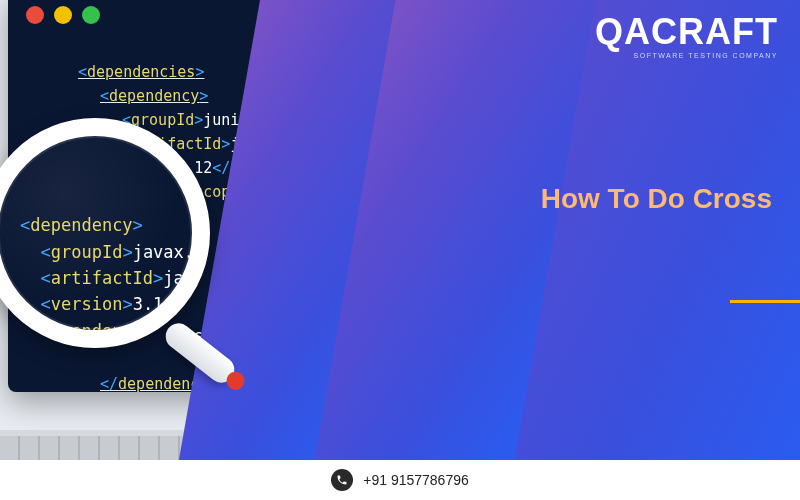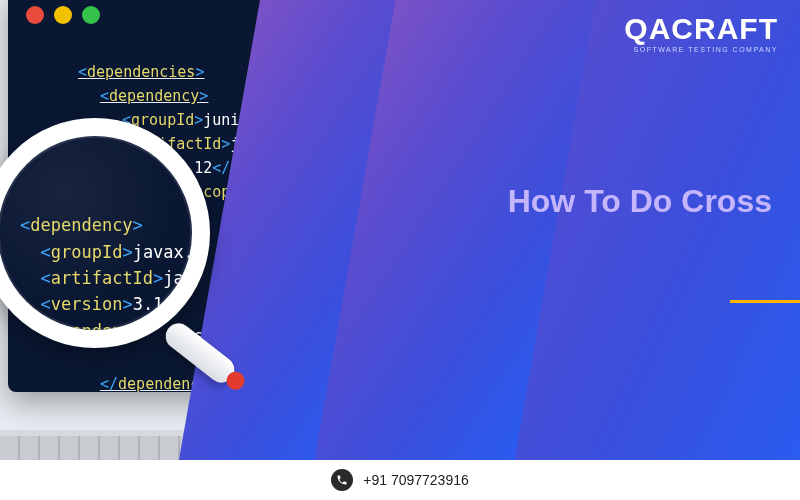--- a/index.html
+++ b/index.html
@@ -13,28 +13,28 @@
     }
     .right-panel::before{ 
       content:""; position:absolute; left:-80px; top:0; width:160px; height:460px;
       background:inherit;
       transform: skewX(-10deg);
       transform-origin: top;
     }
 
     
     .logo{ position:absolute; right:22px; top:14px; color:#fff; text-align:right; z-index:20; }
-    .logo-main{ font-size:30px; font-weight:800; letter-spacing:1px; line-height:1;text-align:right; }
+    .logo-main{ font-size:36px; font-weight:800; letter-spacing:1px; line-height:1;text-align:right; }
     .logo-qa{ }
     .logo-craft{ font-weight:700; }
     .logo-sub{ font-size:7px; letter-spacing:1.5px; color:#cdd8ff; margin-top:2px; }
 
     
     .title-block{ position:absolute; right:28px; top:180px; width:360px; text-align:right; z-index:20; }
-    .title-block h1{ color:#c4b5fd; font-size:32px; font-weight:800; line-height:1.35; }
+    .title-block h1{ color:#fdba74; font-size:28px; font-weight:800; line-height:1.35; }
     .accent-line{ position:absolute; right:0; top:300px; width:70px; height:3px; background:#ffb400; z-index:20; }
 
     
     .left-half{ position:absolute; left:0; top:0; height:460px; width:440px; background:#e8ecf2; z-index:1; }
 
     
     .macwin{
       position:absolute; left:8px; top:-8px; width:420px; height:400px;
       background:#0a1733; border-radius:8px; z-index:3; box-shadow:0 10px 30px rgba(0,0,0,.35);
     }
@@ -161,15 +161,15 @@
 </div>
 <div class="accent-line"></div>
 
 <div class="footer">
   <div class="foot-item">
     <span class="ficon">
       <svg viewBox="0 0 24 24">
           <path d="M6.6 10.8c1.4 2.8 3.8 5.2 6.6 6.6l2.2-2.2c.3-.3.7-.4 1-.2 1.1.4 2.3.6 3.6.6.6 0 1 .4 1 1v3.4c0 .6-.4 1-1 1C10.2 21 3 13.8 3 4c0-.6.4-1 1-1h3.4c.6 0 1 .4 1 1 0 1.2.2 2.4.6 3.6.1.4 0 .8-.2 1l-2.2 2.2z"></path>
         </svg>
     </span>
-    <span>+91 7097723916</span>
+    <span>+91 9157786796</span>
   </div>
 </div>
 
 </body></html>

